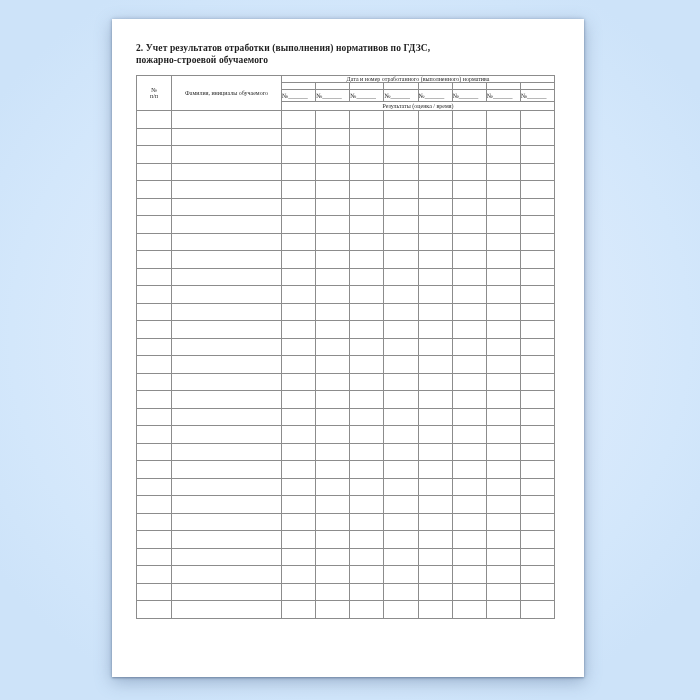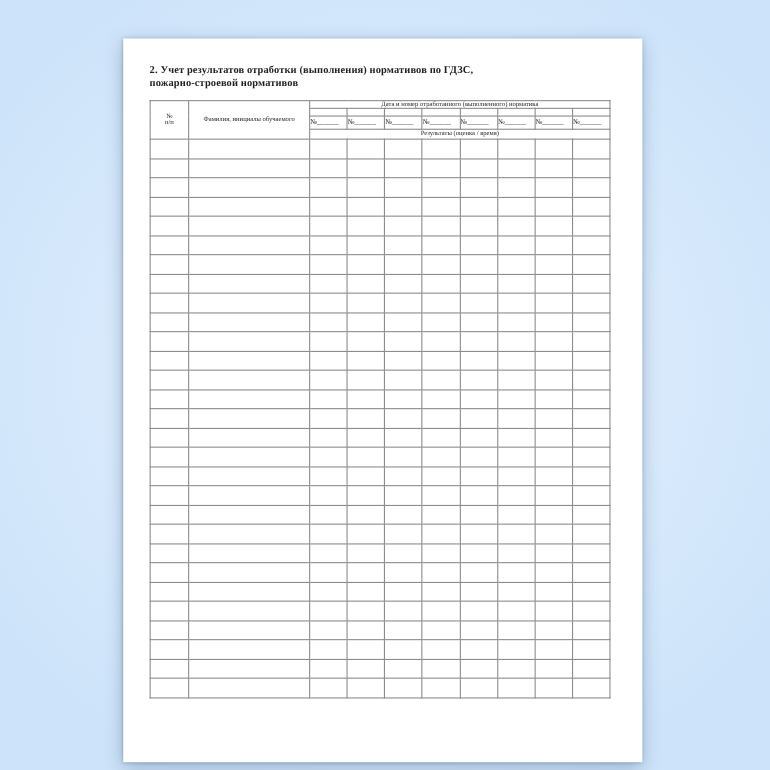--- a/index.html
+++ b/index.html
@@ -12,21 +12,21 @@
   html,body{width:700px;height:700px;overflow:hidden;}
   body{
     font-family:"Liberation Serif", serif;
     background:var(--bg);
   }
   .bg{
     position:absolute; inset:0; width:700px; height:700px;
     background:radial-gradient(ellipse 62% 58% at 50% 48%, #ecf4fe 0%, #dcebfc 45%, #d3e7fb 78%, #cde3f9 100%);
   }
   .page{
-    position:absolute; left:112px; top:35px; width:472px; height:658px;
+    position:absolute; left:112px; top:19px; width:472px; height:658px;
     background:var(--paper);
     box-shadow:0 1px 2px rgba(70,90,120,.50), 0 5px 16px rgba(90,115,150,.45), 0 0 4px rgba(90,110,140,.30);
   }
   .doc-title{
     position:absolute; left:24px; top:24px; width:400px;
     font-weight:bold; font-size:9.5px; line-height:11.5px; color:var(--ink);
     letter-spacing:.1px;
   }
   table.grid{
     position:absolute; left:24px; top:56px; width:419px;
@@ -46,21 +46,21 @@
   tbody td{height:17.5px;}
 </style>
 </head>
 <body>
 
 <div class="bg">
   <div class="page">
 
     <div class="doc-title">
       <div>2. Учет результатов отработки (выполнения) нормативов по ГДЗС,</div>
-      <div>пожарно-строевой нормативов</div>
+      <div>пожарно-строевой обучаемого</div>
     </div>
 
     <table class="grid">
       <colgroup>
         <col style="width:35px">
         <col style="width:110px">
       </colgroup>
       <thead>
         <tr class="r-title">
           <th class="c-num" rowspan="4">

